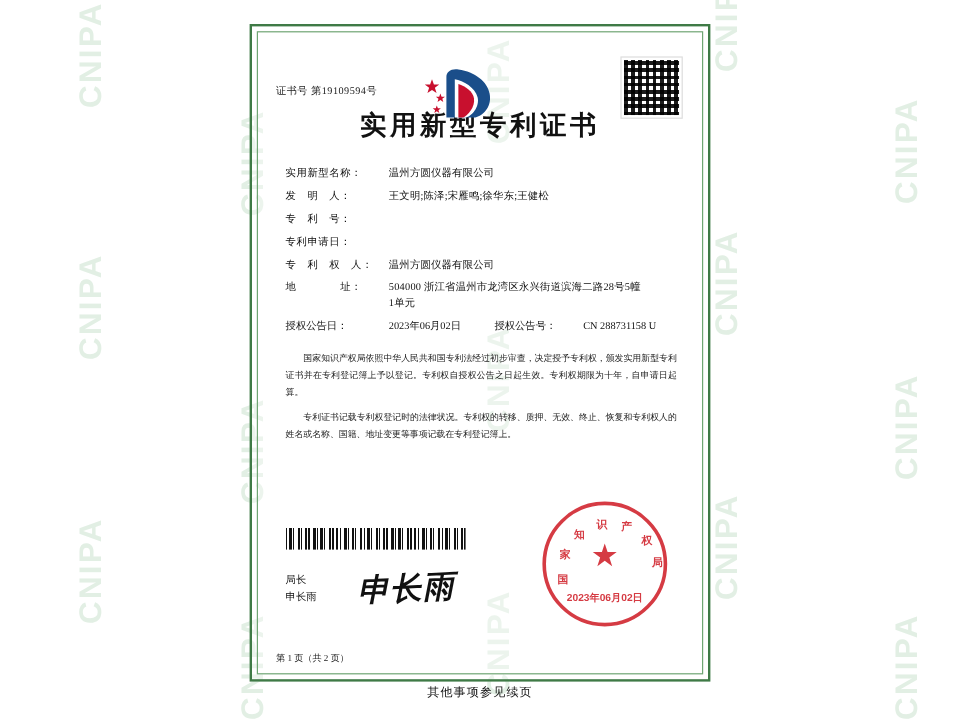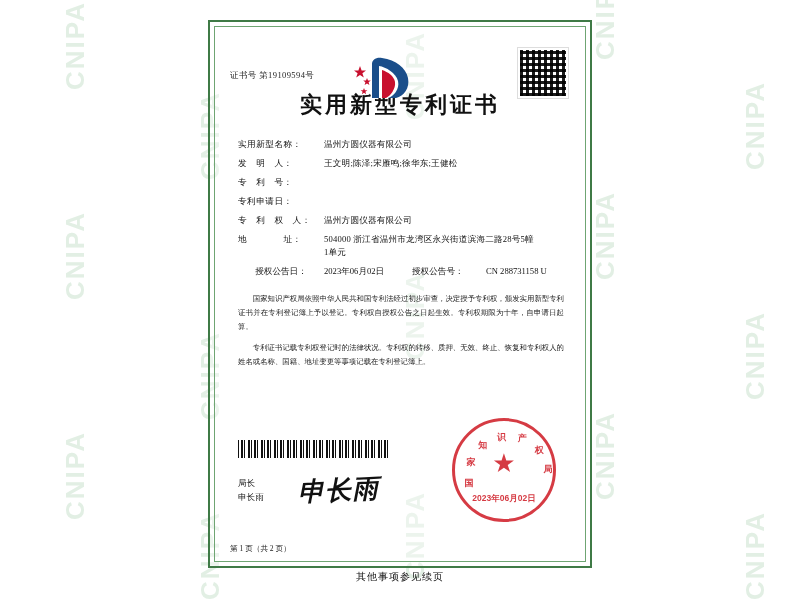--- a/index.html
+++ b/index.html
@@ -141,21 +141,20 @@
     font-size: 8.6px;
   }
   .row-split {
     display: flex;
     align-items: flex-start;
     margin-bottom: 9.5px;
   }
   .half-lbl {
     width: 86px;
     flex: 0 0 86px;
-    text-align: center;
   }
   .half-val {
     flex: 0 0 88px;
   }
   .half-lbl2 {
     flex: 0 0 74px;
   }
   .half-val2 {
     flex: 1 1 auto;
   }

